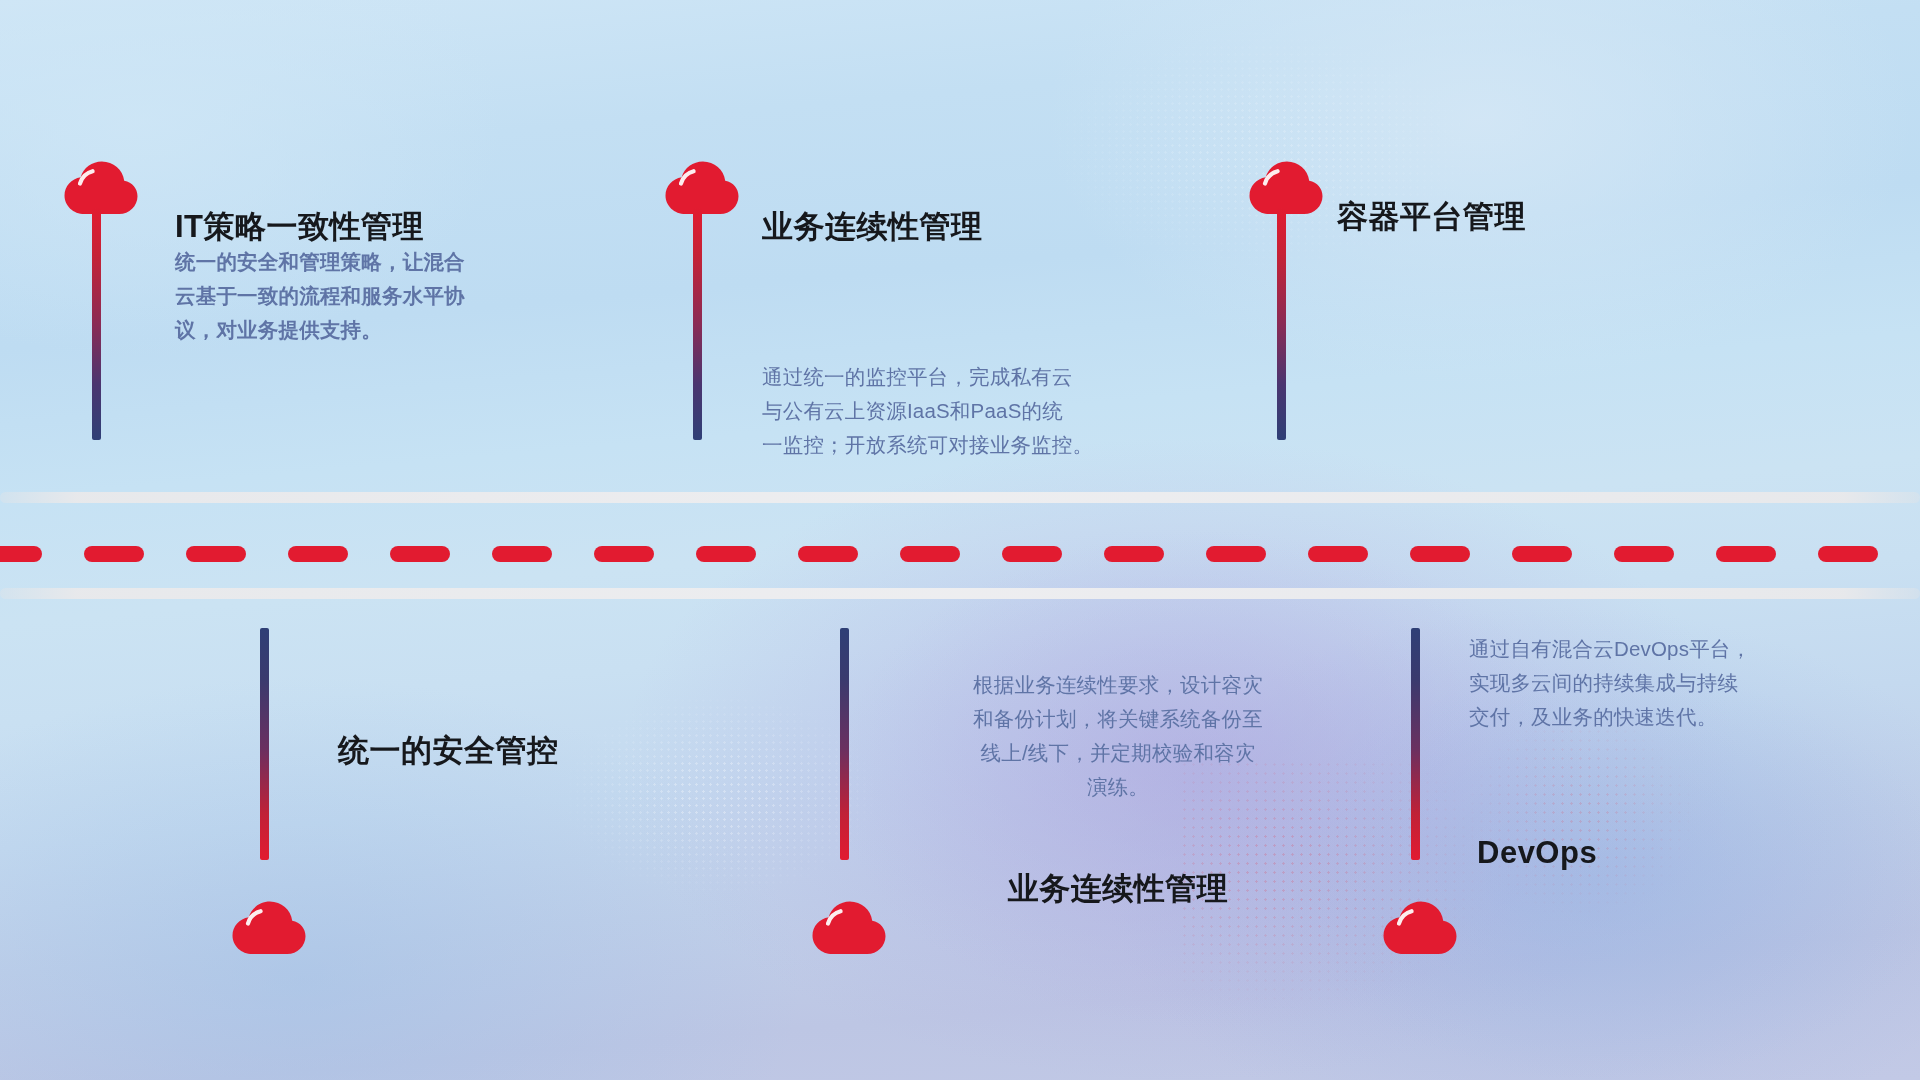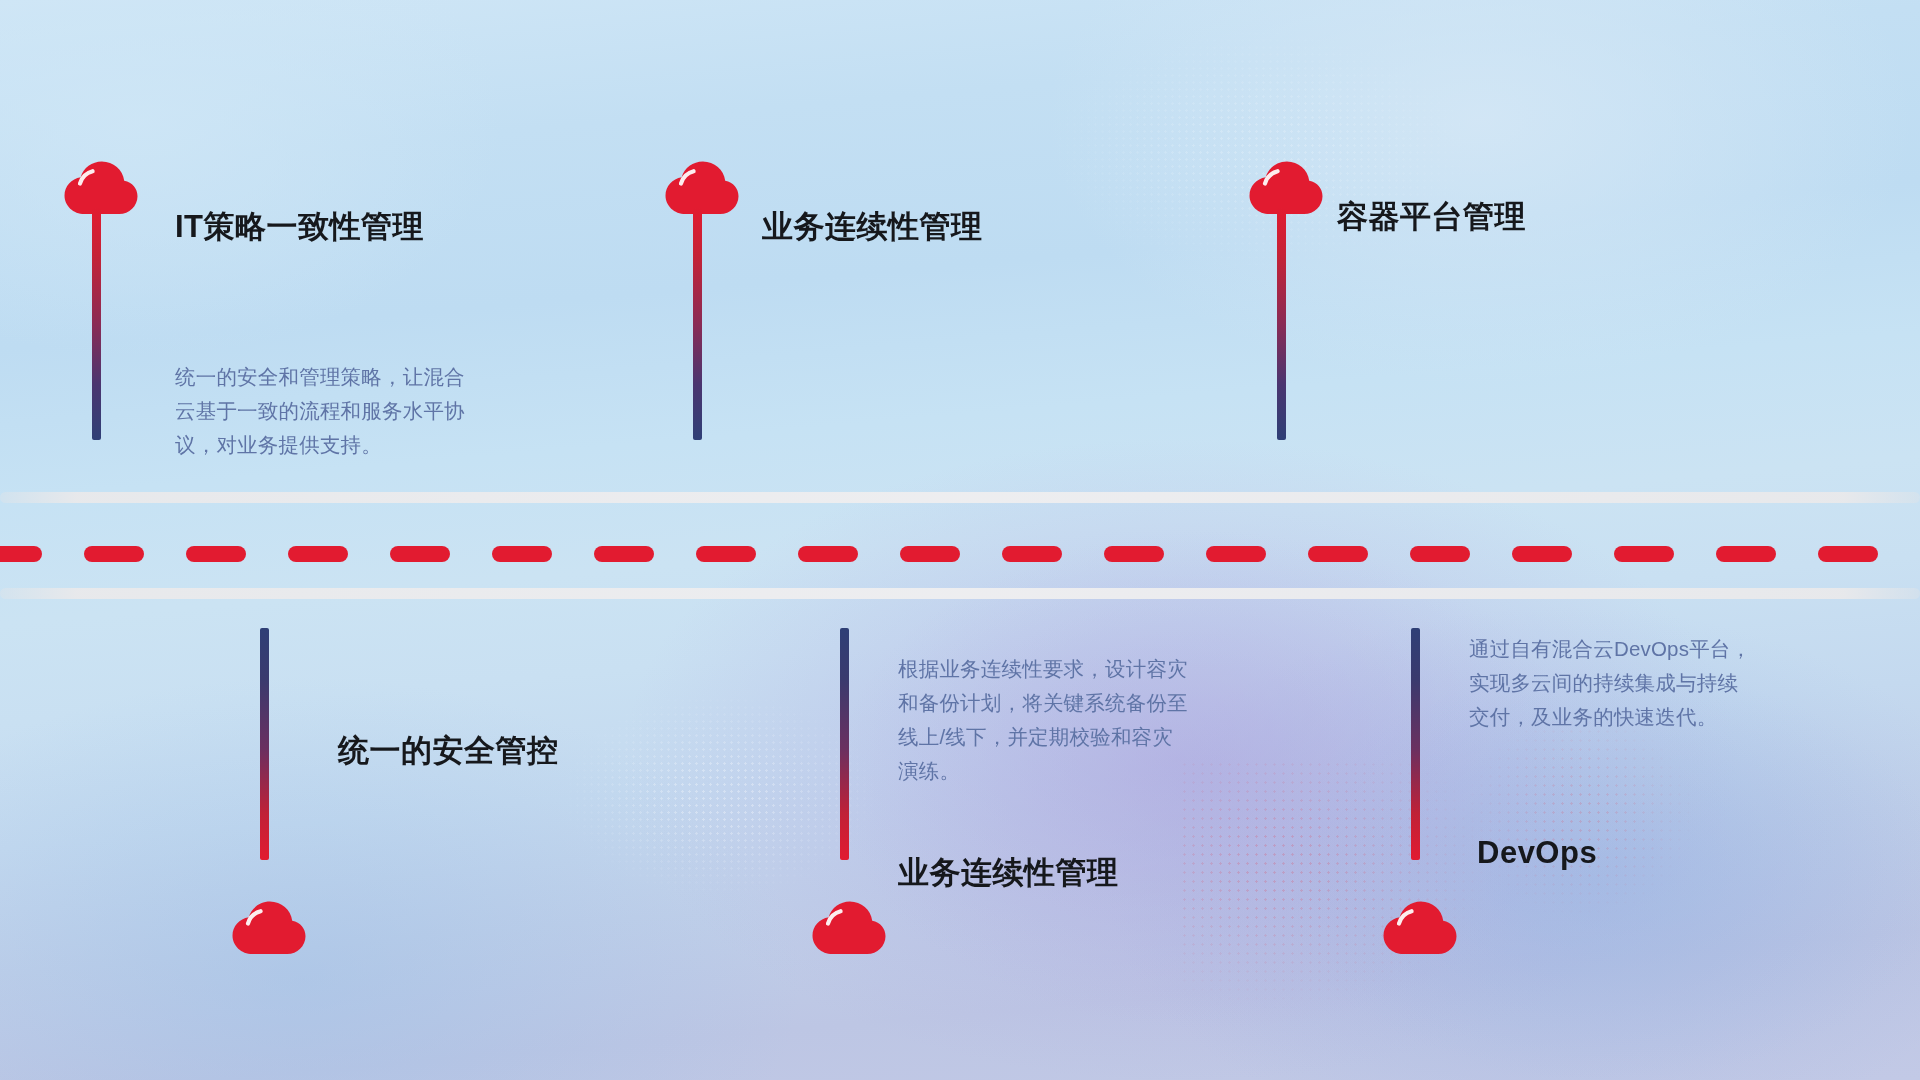--- a/index.html
+++ b/index.html
@@ -142,36 +142,39 @@
     <div class="cloud-icon" style="left:-28px; top:0;">
       <svg width="74" height="56" viewBox="0 0 74 56" aria-hidden="true">
         <path d="M20.5 54C9.2 54 0.5 45.6 0.5 35.4c0-9.1 6.9-16.8 16.2-18.2C19.4 8.0 28.0 1.6 37.9 1.6c11.4 0 20.9 8.3 22.3 19.1C68.4 22.3 73.5 28.6 73.5 36.2 73.5 45.9 65.3 54 55.1 54Z" fill="#E21B30"></path>
         <path d="M16.0 23.5c1.6-6.0 6.4-10.6 12.6-12.3" stroke="#ffffff" stroke-width="4.2" stroke-linecap="round" fill="none" opacity="0.92"></path>
       </svg>
     </div>
     <div class="pin-stem" style="left:0; top:48px; height:232px; background:linear-gradient(180deg,#E21B30 0%,#C62236 20%,#8A2B55 50%,#4A3570 76%,#2F3F76 100%);"></div>
   </div>
   <div class="card" style="left:175px; top:208px; width:430px;">
     <div class="card-title">IT策略一致性管理</div>
-    <div class="card-body" style="margin-top:115px;">统一的安全和管理策略，让混合
+    <div class="card-body" style="font-weight:bold;">统一的安全和管理策略，让混合
 云基于一致的流程和服务水平协
 议，对业务提供支持。</div>
   </div>
 
   <div class="pin" style="left:693px; top:160px;">
     <div class="cloud-icon" style="left:-28px; top:0;">
       <svg width="74" height="56" viewBox="0 0 74 56" aria-hidden="true">
         <path d="M20.5 54C9.2 54 0.5 45.6 0.5 35.4c0-9.1 6.9-16.8 16.2-18.2C19.4 8.0 28.0 1.6 37.9 1.6c11.4 0 20.9 8.3 22.3 19.1C68.4 22.3 73.5 28.6 73.5 36.2 73.5 45.9 65.3 54 55.1 54Z" fill="#E21B30"></path>
         <path d="M16.0 23.5c1.6-6.0 6.4-10.6 12.6-12.3" stroke="#ffffff" stroke-width="4.2" stroke-linecap="round" fill="none" opacity="0.92"></path>
       </svg>
     </div>
     <div class="pin-stem" style="left:0; top:48px; height:232px; background:linear-gradient(180deg,#E21B30 0%,#C62236 20%,#8A2B55 50%,#4A3570 76%,#2F3F76 100%);"></div>
   </div>
   <div class="card" style="left:762px; top:208px; width:450px;">
     <div class="card-title">业务连续性管理</div>
+    <div class="card-body" style="margin-top:115px;">通过统一的监控平台，完成私有云
+与公有云上资源IaaS和PaaS的统
+一监控；开放系统可对接业务监控。</div>
   </div>
 
   <div class="pin" style="left:1277px; top:160px;">
     <div class="cloud-icon" style="left:-28px; top:0;">
       <svg width="74" height="56" viewBox="0 0 74 56" aria-hidden="true">
         <path d="M20.5 54C9.2 54 0.5 45.6 0.5 35.4c0-9.1 6.9-16.8 16.2-18.2C19.4 8.0 28.0 1.6 37.9 1.6c11.4 0 20.9 8.3 22.3 19.1C68.4 22.3 73.5 28.6 73.5 36.2 73.5 45.9 65.3 54 55.1 54Z" fill="#E21B30"></path>
         <path d="M16.0 23.5c1.6-6.0 6.4-10.6 12.6-12.3" stroke="#ffffff" stroke-width="4.2" stroke-linecap="round" fill="none" opacity="0.92"></path>
       </svg>
     </div>
     <div class="pin-stem" style="left:0; top:48px; height:232px; background:linear-gradient(180deg,#E21B30 0%,#C62236 20%,#8A2B55 50%,#4A3570 76%,#2F3F76 100%);"></div>
@@ -195,21 +198,21 @@
 
   <div class="pin" style="left:840px; top:628px;">
     <div class="pin-stem" style="left:0; top:0; height:232px; background:linear-gradient(180deg,#2F3F76 0%,#3A3A6E 22%,#6A3060 52%,#C02137 80%,#E21B30 100%);"></div>
     <div class="cloud-icon" style="left:-28px; top:272px;">
       <svg width="74" height="56" viewBox="0 0 74 56" aria-hidden="true">
         <path d="M20.5 54C9.2 54 0.5 45.6 0.5 35.4c0-9.1 6.9-16.8 16.2-18.2C19.4 8.0 28.0 1.6 37.9 1.6c11.4 0 20.9 8.3 22.3 19.1C68.4 22.3 73.5 28.6 73.5 36.2 73.5 45.9 65.3 54 55.1 54Z" fill="#E21B30"></path>
         <path d="M16.0 23.5c1.6-6.0 6.4-10.6 12.6-12.3" stroke="#ffffff" stroke-width="4.2" stroke-linecap="round" fill="none" opacity="0.92"></path>
       </svg>
     </div>
   </div>
-  <div class="card" style="left:898px; top:652px; width:440px;">
+  <div class="card" style="left:898px; top:668px; width:440px;text-align:center;">
     <div class="card-body">根据业务连续性要求，设计容灾
 和备份计划，将关键系统备份至
 线上/线下，并定期校验和容灾
 演练。</div>
     <div class="card-title" style="margin-top:66px; ">业务连续性管理</div>
   </div>
 
   <div class="pin" style="left:1411px; top:628px;">
     <div class="pin-stem" style="left:0; top:0; height:232px; background:linear-gradient(180deg,#2F3F76 0%,#3A3A6E 22%,#6A3060 52%,#C02137 80%,#E21B30 100%);"></div>
     <div class="cloud-icon" style="left:-28px; top:272px;">

